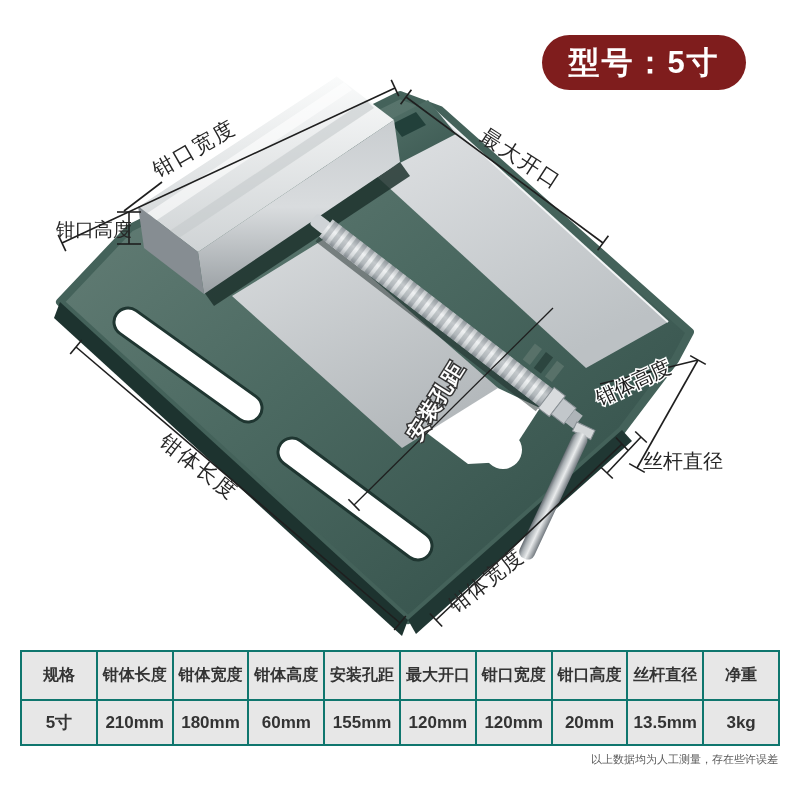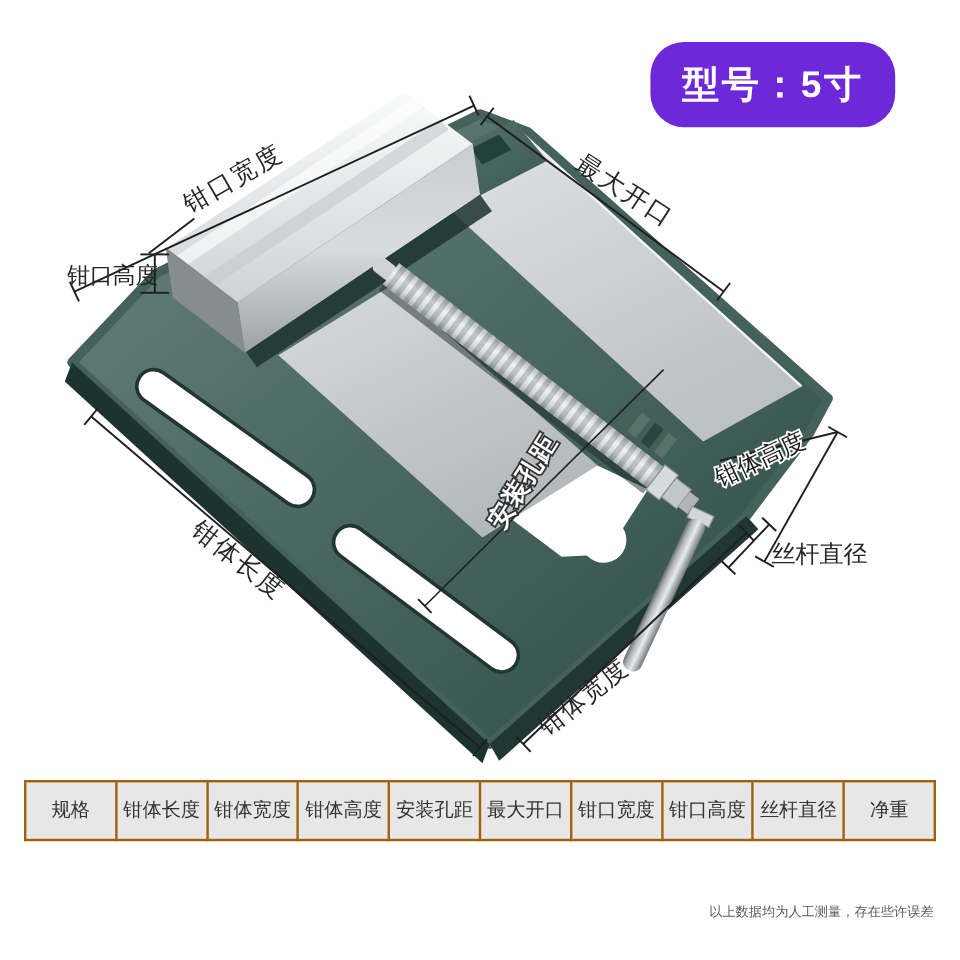--- a/index.html
+++ b/index.html
@@ -1,25 +1,25 @@
 <!DOCTYPE html>
 <html><head>
 <meta charset="utf-8">
 <style>
   html,body{margin:0;padding:0;}
   .stage{position:relative;width:800px;height:800px;background:#ffffff;overflow:hidden;
          font-family:"Liberation Sans","DejaVu Sans",sans-serif;}
   .scene{position:absolute;left:0;top:0;}
-  .badge{position:absolute;left:542px;top:35px;width:204px;height:71px;border-radius:28px;
-         background:#6d28d9;color:#ffffff;font-size:31px;font-weight:bold;letter-spacing:2px;
+  .badge{position:absolute;left:542px;top:35px;width:204px;height:55px;border-radius:28px;
+         background:#7f1d1d;color:#ffffff;font-size:31px;font-weight:bold;letter-spacing:2px;
          display:flex;align-items:center;justify-content:center;}
   table.spec{position:absolute;left:20px;top:650px;width:760px;border-collapse:collapse;
          table-layout:fixed;background:#e7e7e7;}
-  table.spec th,table.spec td{border:2px solid #a16207;text-align:center;color:#333333;
-         font-weight:normal;padding:0;overflow:hidden;white-space:nowrap;}
+  table.spec th,table.spec td{border:2px solid #0f766e;text-align:center;color:#333333;
+         font-weight:bold;padding:0;overflow:hidden;white-space:nowrap;}
   table.spec th{height:47px;font-size:16px;}
   table.spec td{height:43px;font-size:17px;}
   .footnote{position:absolute;right:22px;top:752px;font-size:11px;color:#5a5a5a;}
   svg text{font-family:"Liberation Sans","DejaVu Sans",sans-serif;}
 </style>
 </head>
 <body>
 
 <div class="stage">
 
@@ -190,18 +190,30 @@
       <th>钳体长度</th>
       <th>钳体宽度</th>
       <th>钳体高度</th>
       <th>安装孔距</th>
       <th>最大开口</th>
       <th>钳口宽度</th>
       <th>钳口高度</th>
       <th>丝杆直径</th>
       <th>净重</th>
     </tr>
+    <tr>
+      <td>5寸</td>
+      <td>210mm</td>
+      <td>180mm</td>
+      <td>60mm</td>
+      <td>155mm</td>
+      <td>120mm</td>
+      <td>120mm</td>
+      <td>20mm</td>
+      <td>13.5mm</td>
+      <td>3kg</td>
+    </tr>
   </tbody>
     </table>
 
   <div class="footnote">以上数据均为人工测量，存在些许误差</div>
 
 </div>
 
 </body></html>

